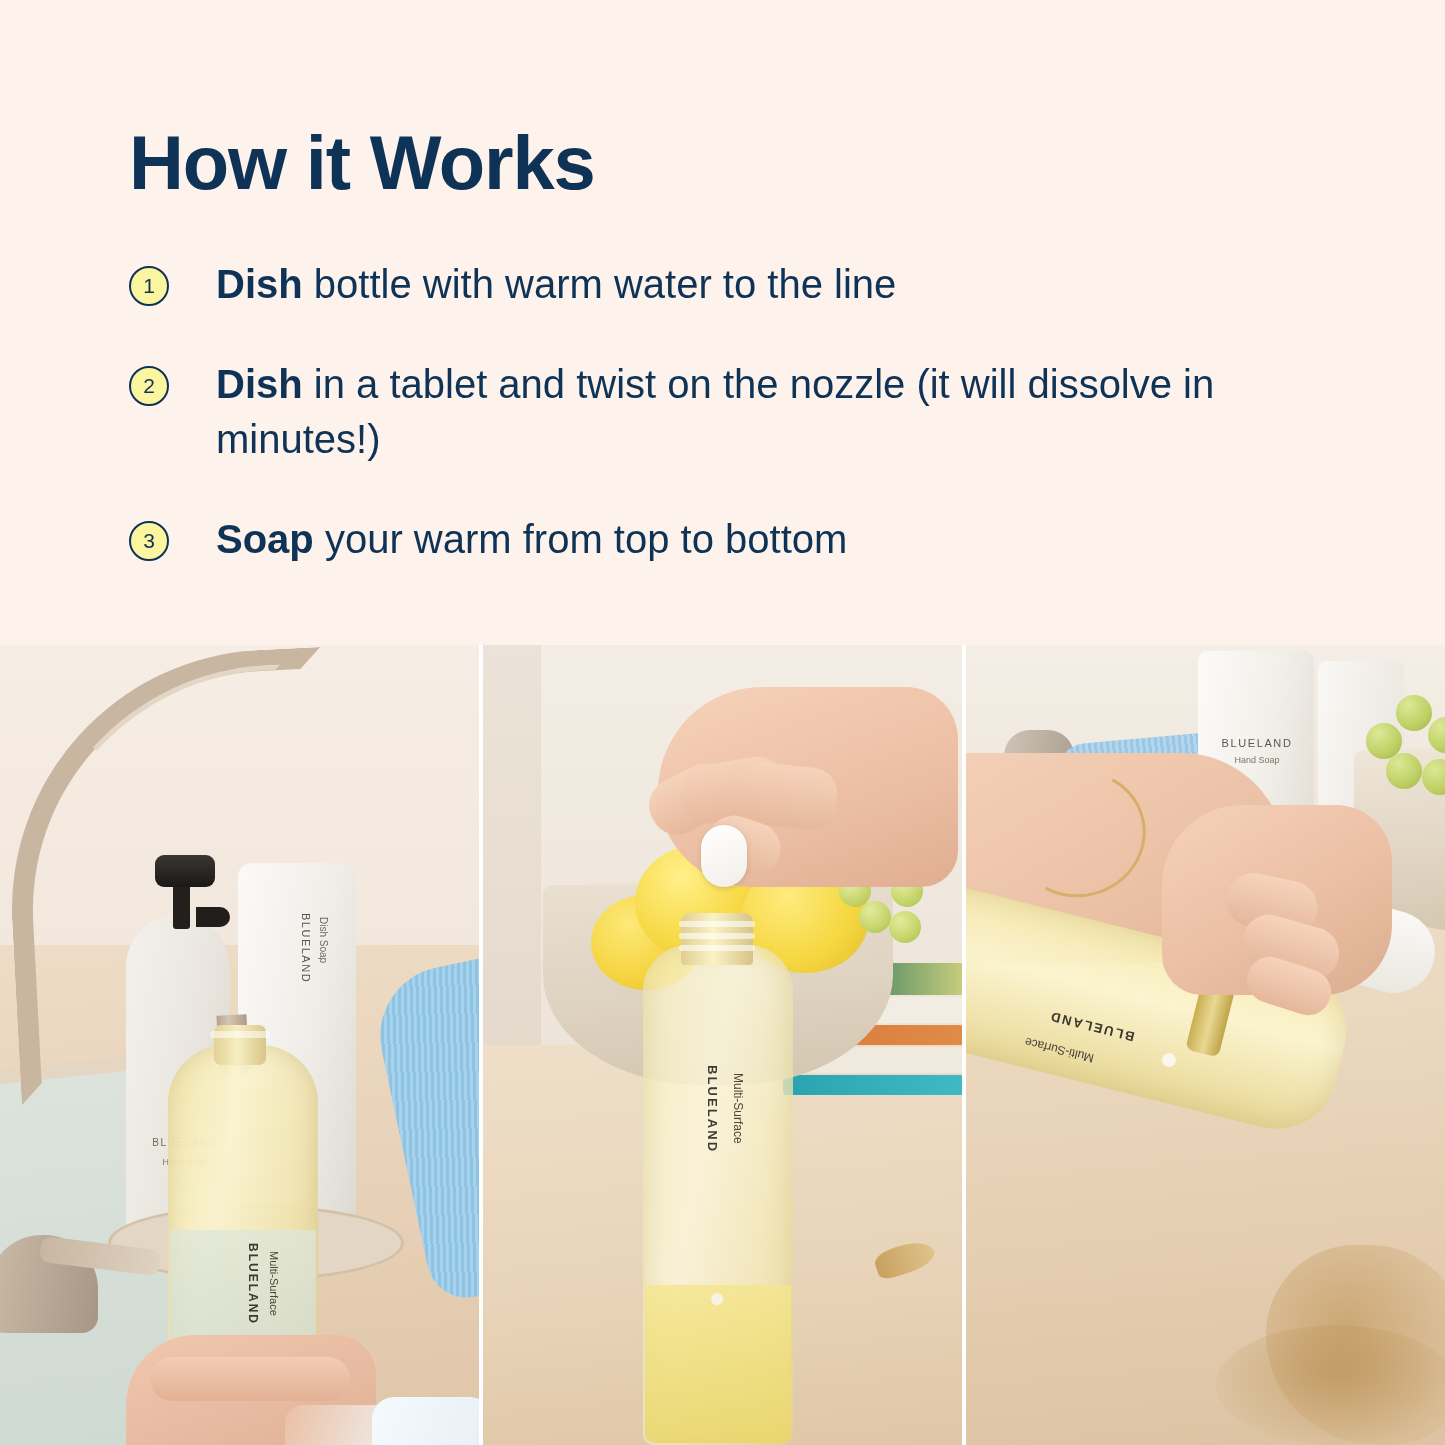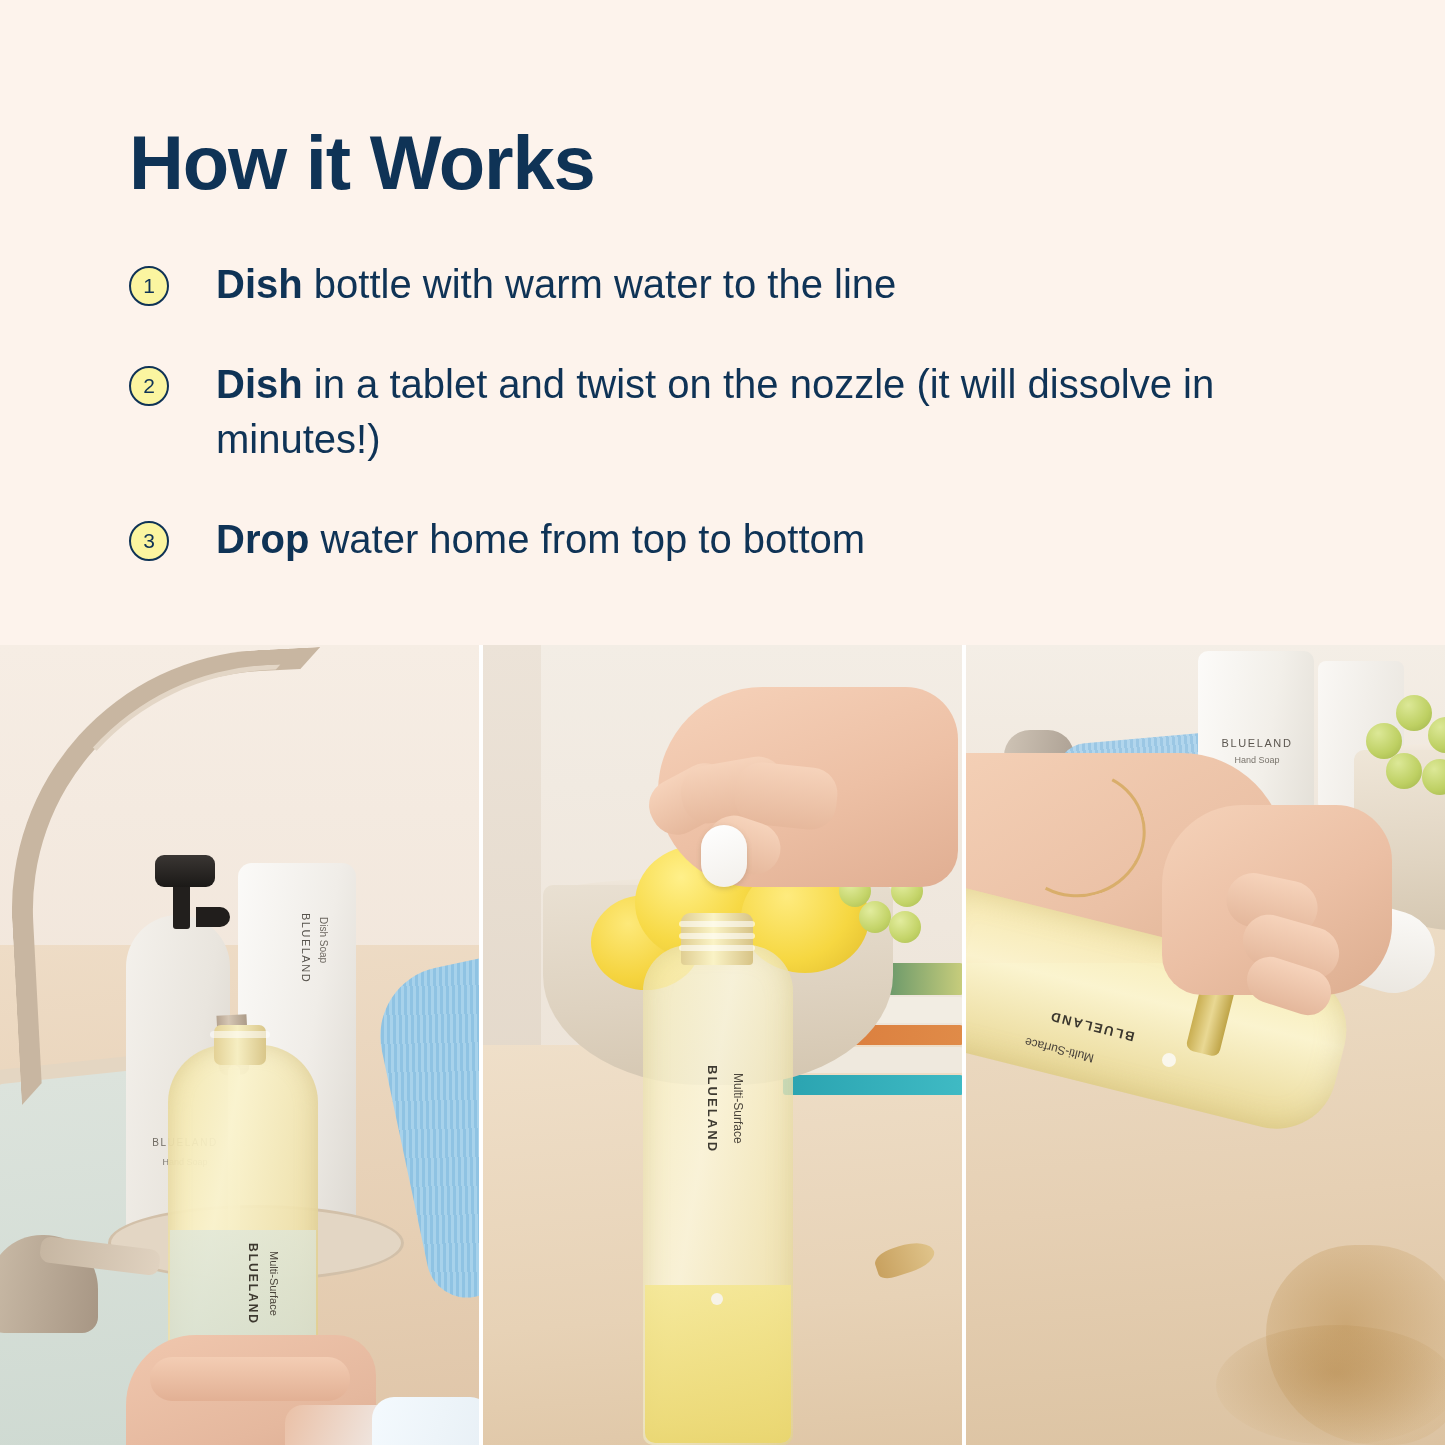--- a/index.html
+++ b/index.html
@@ -554,21 +554,21 @@
       <div class="step">
         <div class="step-num">2</div>
         <div class="step-text">
           <b>Dish</b><span> in a tablet and twist on the nozzle (it will dissolve in minutes!)</span>
         </div>
       </div>
 
       <div class="step">
         <div class="step-num">3</div>
         <div class="step-text">
-          <b>Drop</b><span> water home from top to bottom</span>
+          <b>Soap</b><span> your warm from top to bottom</span>
         </div>
       </div>
 
     </div>
   </div>
 
   <div class="photos">
 
     <div class="panel p1">
       <div class="sh wall"></div>

